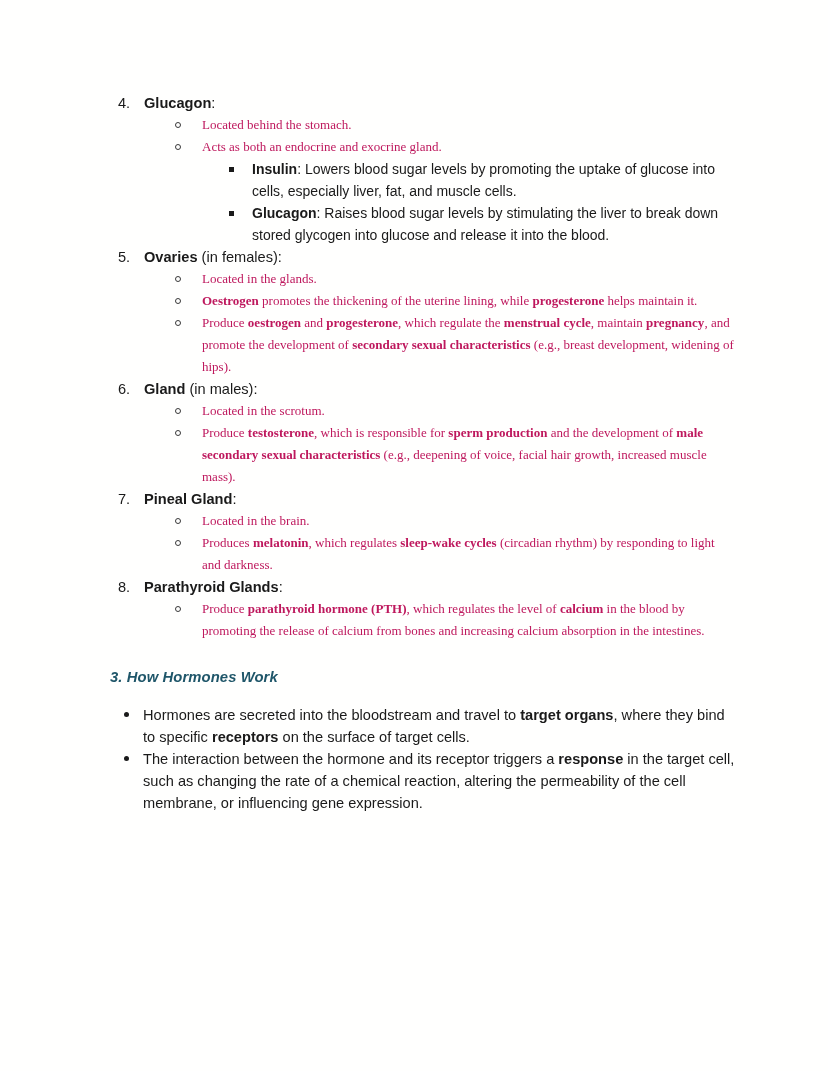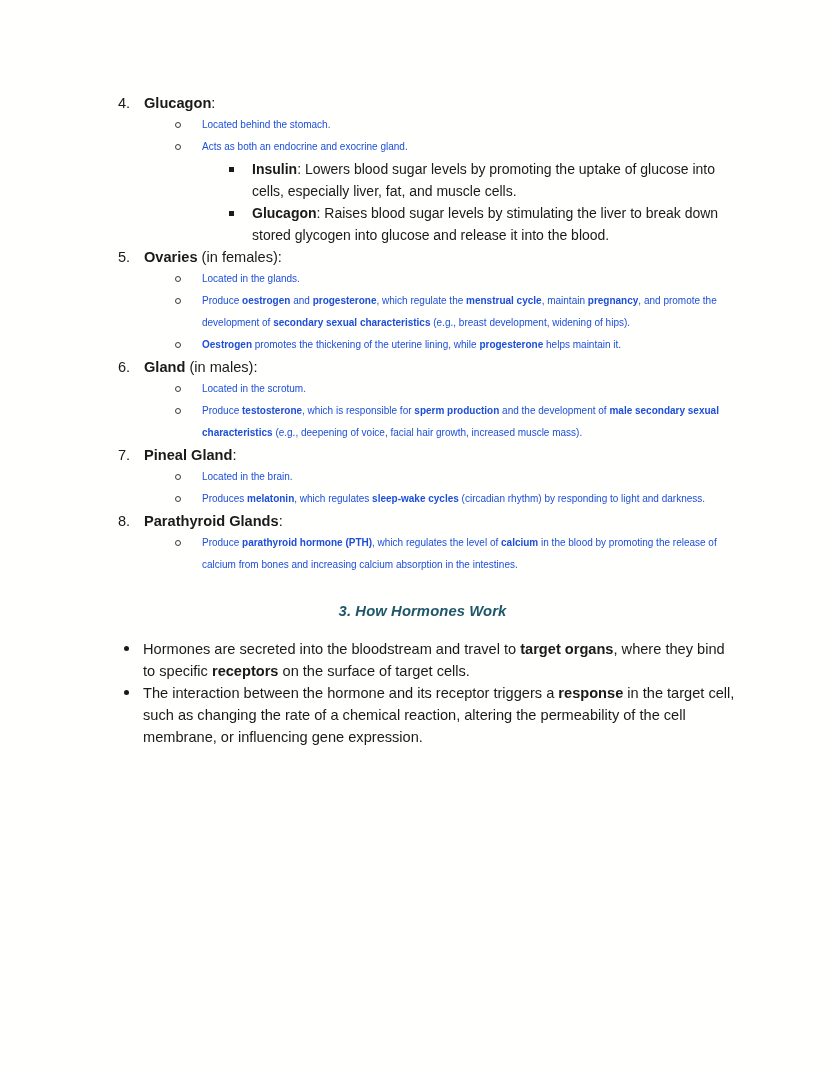--- a/index.html
+++ b/index.html
@@ -57,23 +57,24 @@
 
   
   ul.lvl2 {
     list-style: none;
     margin: 0;
     padding: 0;
   }
   ul.lvl2 > li {
     position: relative;
     padding-left: 58px;
-    font-size: 10px;
-    line-height: 22px;
-    color: #1d4ed8;
+    font-size: 13px;
+    line-height: 22px;
+    color: #be185d;
+    font-family: Liberation Serif, serif;
   }
   ul.lvl2 > li > .mk-circle {
     position: absolute;
     left: 31px;
     top: 8px;
     width: 6px;
     height: 6px;
     border: 1.1px solid #3a3a3a;
     border-radius: 50%;
     box-sizing: border-box;
@@ -154,22 +155,22 @@
               <li><span class="mk-square"></span><span><b>Insulin</b>: Lowers blood sugar levels by promoting the uptake of glucose into cells, especially liver, fat, and muscle cells.</span></li>
               <li><span class="mk-square"></span><span><b>Glucagon</b>: Raises blood sugar levels by stimulating the liver to break down stored glycogen into glucose and release it into the blood.</span></li>
             </ul>
           </ul>
         </li>
         <li>
           <span class="num">5.</span>
           <div class="l1text"><b>Ovaries</b> (in females):</div>
           <ul class="lvl2">
             <li><span class="mk-circle"></span><span>Located in the glands.</span></li>
+            <li><span class="mk-circle"></span><span><b>Oestrogen</b> promotes the thickening of the uterine lining, while <b>progesterone</b> helps maintain it.</span></li>
             <li><span class="mk-circle"></span><span>Produce <b>oestrogen</b> and <b>progesterone</b>, which regulate the <b>menstrual cycle</b>, maintain <b>pregnancy</b>, and promote the development of <b>secondary sexual characteristics</b> (e.g., breast development, widening of hips).</span></li>
-            <li><span class="mk-circle"></span><span><b>Oestrogen</b> promotes the thickening of the uterine lining, while <b>progesterone</b> helps maintain it.</span></li>
           </ul>
         </li>
         <li>
           <span class="num">6.</span>
           <div class="l1text"><b>Gland</b> (in males):</div>
           <ul class="lvl2">
             <li><span class="mk-circle"></span><span>Located in the scrotum.</span></li>
             <li><span class="mk-circle"></span><span>Produce <b>testosterone</b>, which is responsible for <b>sperm production</b> and the development of <b>male secondary sexual characteristics</b> (e.g., deepening of voice, facial hair growth, increased muscle mass).</span></li>
           </ul>
         </li>
@@ -183,21 +184,21 @@
         </li>
         <li>
           <span class="num">8.</span>
           <div class="l1text"><b>Parathyroid Glands</b>:</div>
           <ul class="lvl2">
             <li><span class="mk-circle"></span><span>Produce <b>parathyroid hormone (PTH)</b>, which regulates the level of <b>calcium</b> in the blood by promoting the release of calcium from bones and increasing calcium absorption in the intestines.</span></li>
           </ul>
         </li>
       </ol>
 
-    <div class="section-heading" style="color: rgb(31, 86, 105); text-align: center;">3. How Hormones Work</div>
+    <div class="section-heading" style="color: rgb(31, 86, 105);">3. How Hormones Work</div>
 
     <ul class="bullets" id="hormones-bullets">
         <li><span class="mk-dot"></span><span>Hormones are secreted into the bloodstream and travel to <b>target organs</b>, where they bind to specific <b>receptors</b> on the surface of target cells.</span></li>
         <li><span class="mk-dot"></span><span>The interaction between the hormone and its receptor triggers a <b>response</b> in the target cell, such as changing the rate of a chemical reaction, altering the permeability of the cell membrane, or influencing gene expression.</span></li>
       </ul>
 
   </div>
 </div>
 
 </body></html>

